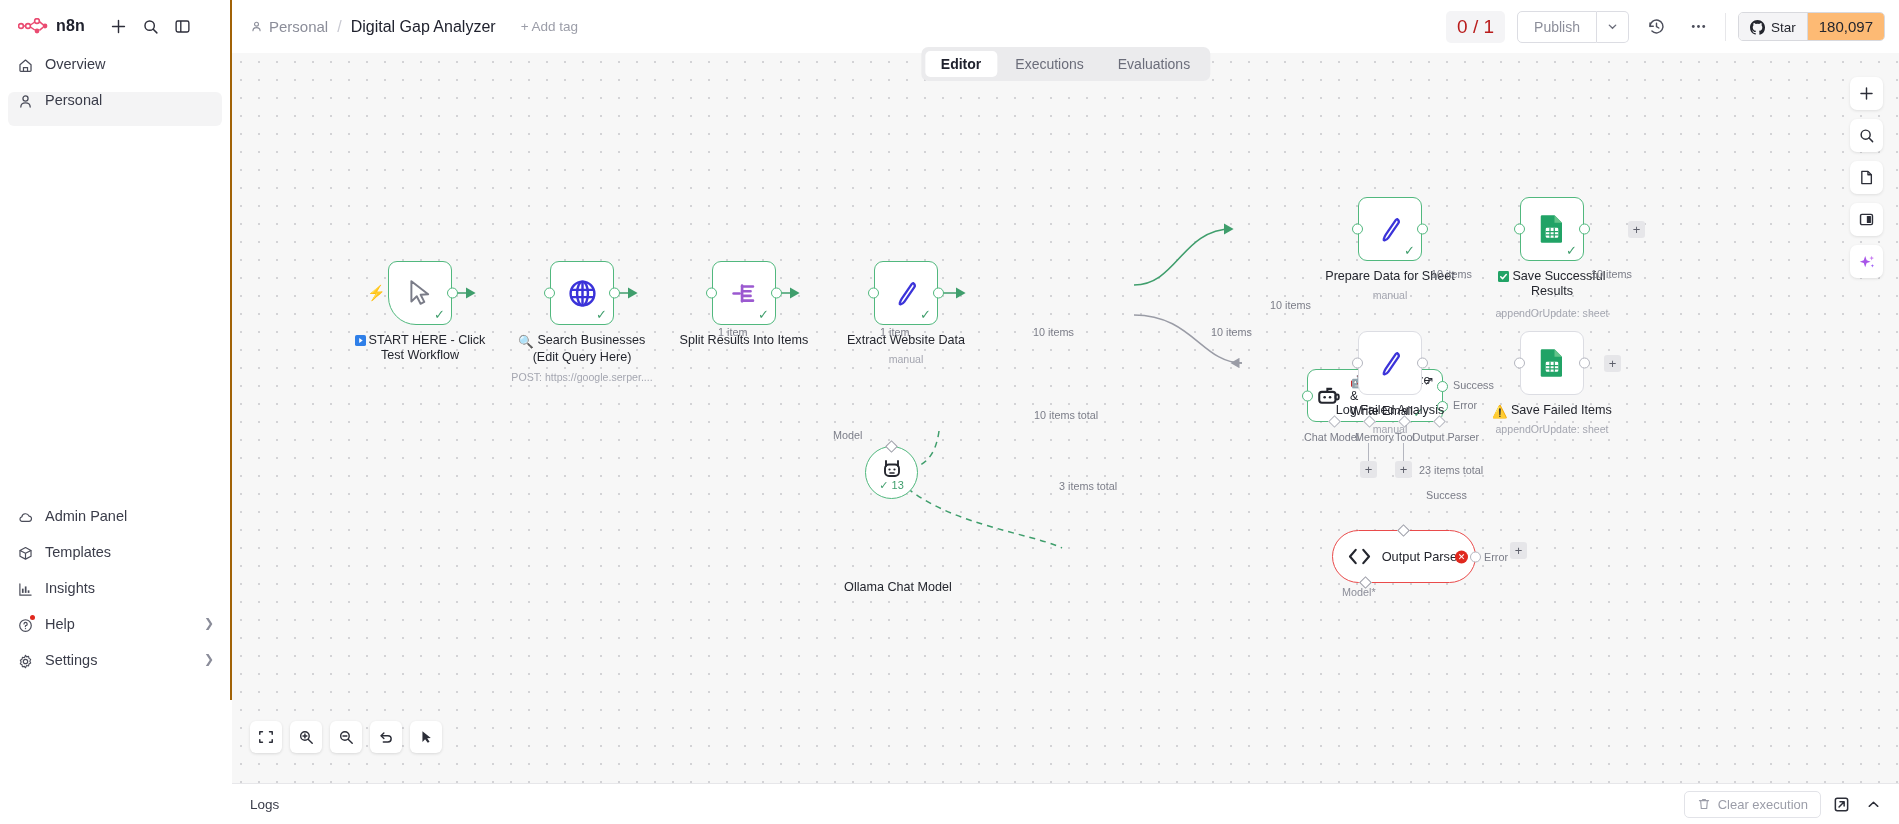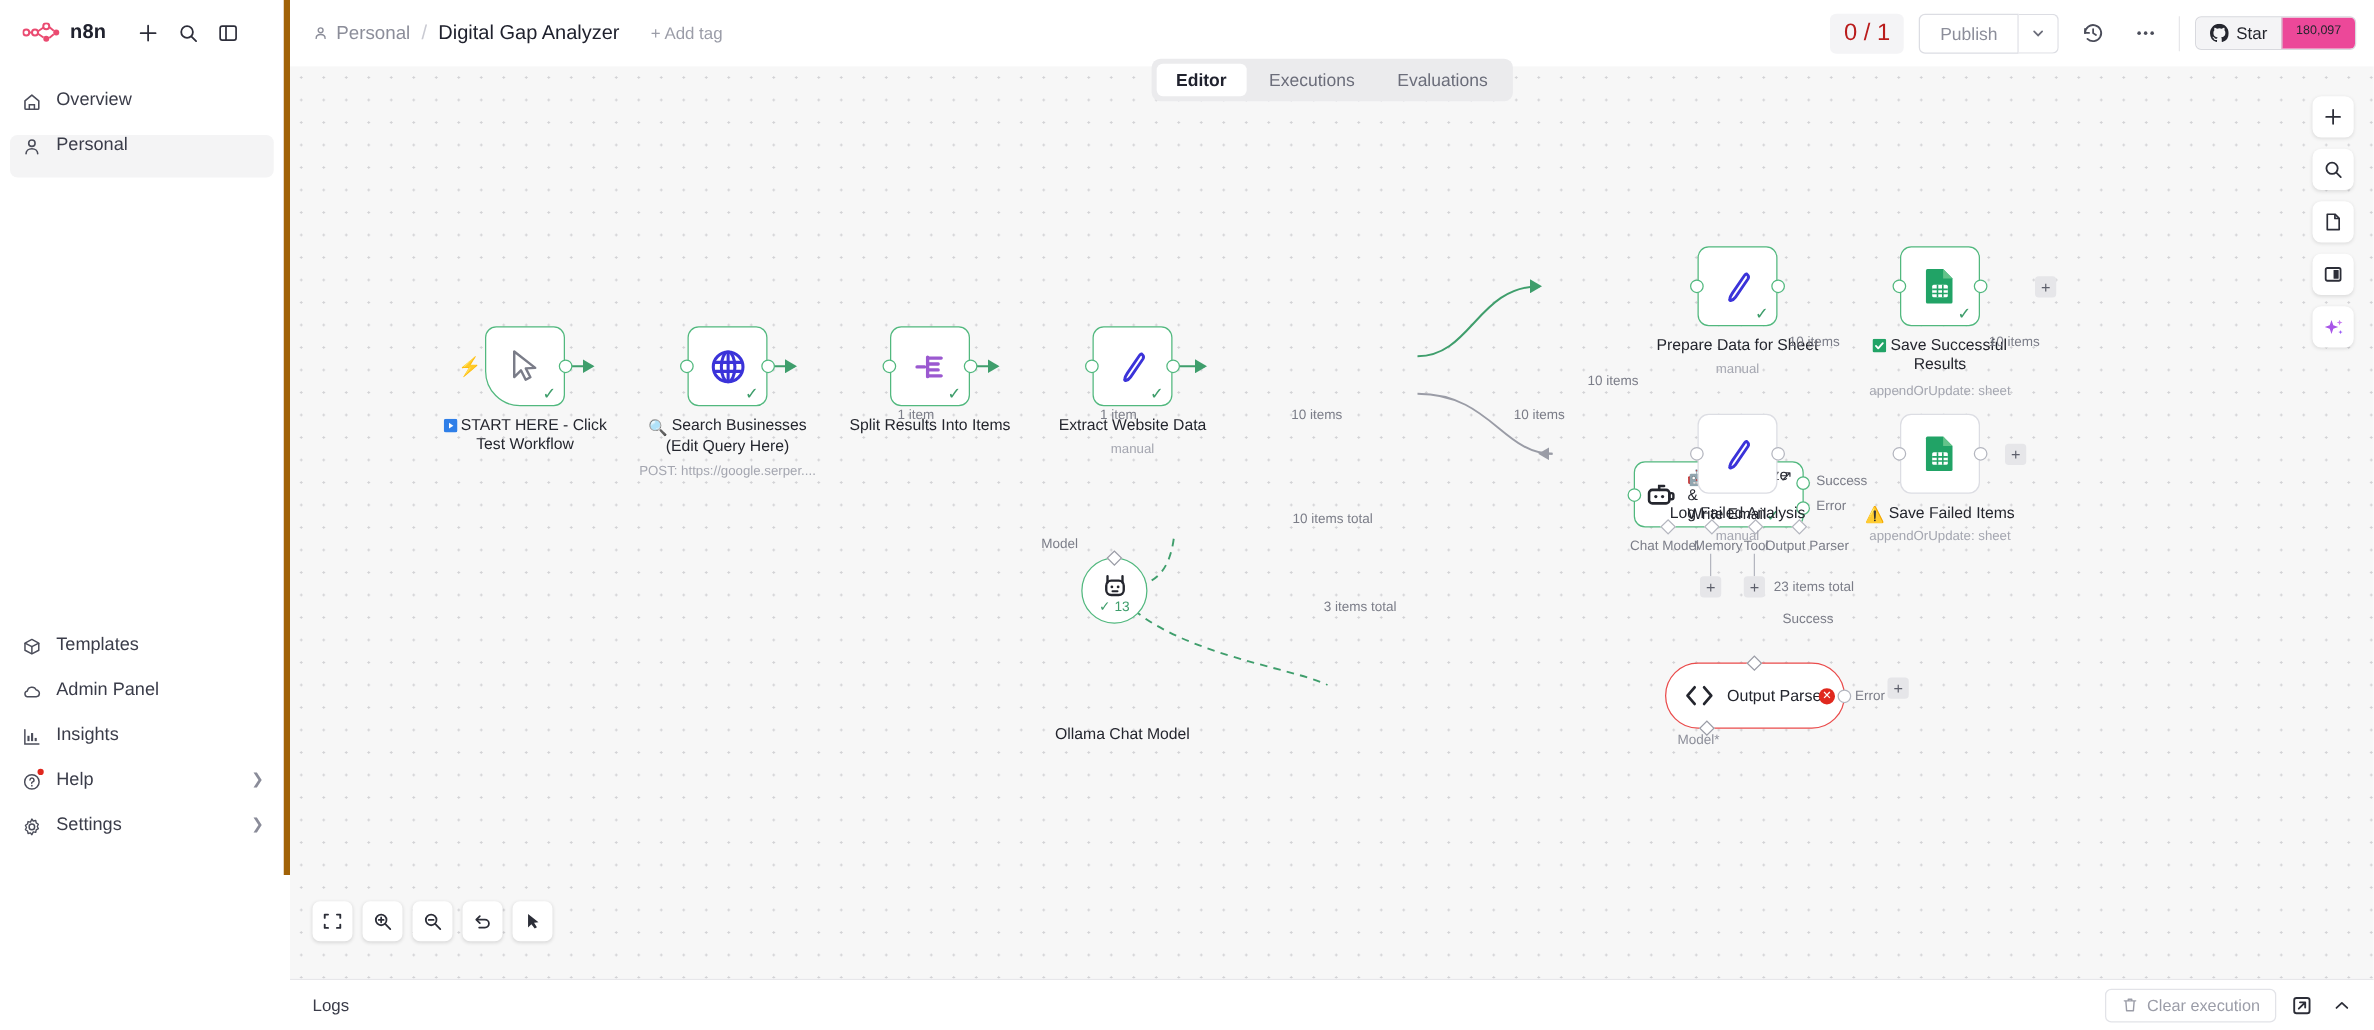--- a/index.html
+++ b/index.html
@@ -6,22 +6,22 @@
   html, body {
     width: 1899px; height: 824px;
     font-family: "Liberation Sans", sans-serif;
     background: #fff; overflow: hidden;
   }
   #app { position: relative; width: 1899px; height: 824px; display: flex; }
 
   
   #sidebar {
     width: 232px; height: 700px; background: #fff;
-    border-right: 5px solid #a16207;
-    display: flex; flex-direction: column; position: relative; flex: 0 0 232px; gap: 16px;
+    border-right: 2px solid #a16207;
+    display: flex; flex-direction: column; position: relative; flex: 0 0 232px;
   }
   .sb-top { display: flex; align-items: center; height: 52px; padding: 0 12px; gap: 2px; }
   .logo-wrap { display: flex; align-items: center; gap: 8px; padding: 4px 6px; }
   .logo-text { font-size: 16px; font-weight: 700; color: #20222e; letter-spacing: .2px; }
   .sb-icon-btn {
     width: 30px; height: 30px; border-radius: 6px; display: flex;
     align-items: center; justify-content: center; color: #2d2e3a; cursor: pointer;
   }
   .sb-nav { padding: 4px 8px; display: flex; flex-direction: column; gap: 2px; }
   .sb-item {
@@ -72,21 +72,21 @@
     padding: 7px 10px; border-radius: 0 5px 5px 0; cursor: pointer;
     color: #6b6d7a; font-size: 11px; display: flex; align-items: center;
   }
   .hdr-icon { width: 30px; height: 30px; display:flex; align-items:center; justify-content:center; color: #4b4d5a; cursor: pointer; border-radius: 5px; }
   .hdr-divider { width: 1px; height: 28px; background: #e7e7ea; }
   .gh-group { display: flex; align-items: stretch; border: 1px solid #d8d9de; border-radius: 5px; overflow: hidden; }
   .gh-star {
     display: flex; align-items: flex-end; gap: 6px; background: #f4f4f6;
     padding: 5px 11px; font-size: 13.5px; color: #24262e; cursor: pointer;
   }
-  .gh-count { background: #ec4899; padding: 5px 11px; font-size: 10px; color: #24262e; border-left: 1px solid #d8d9de; }
+  .gh-count { background: #fdba74; padding: 5px 11px; font-size: 15px; color: #24262e; border-left: 1px solid #d8d9de; }
 
   
   #tabs {
     position: absolute; top: 47px; left: 50%; transform: translateX(-50%);
     background: #ebebed; border-radius: 7px; padding: 4px; display: flex; gap: 2px; z-index: 25;
   }
   .tab {
     font-size: 14px; padding: 5px 16px; border-radius: 5px;
     color: #6b6d7a; cursor: pointer;
   }
@@ -272,34 +272,34 @@
             </svg>
         </span>
         <span class="lbl">Personal</span>
       </div>
     </nav>
 
     <div class="sb-bottom">
       <div class="sb-item">
         <span class="sb-ico">
           <svg width="17" height="17" viewBox="0 0 20 20">
+              <path d="M5.6 14.5h8.2a3.1 3.1 0 0 0 .3-6.2 4.4 4.4 0 0 0-8.4.9 2.7 2.7 0 0 0-.1 5.3z" fill="none" stroke="#4b4d5a" stroke-width="1.4" stroke-linejoin="round"></path>
+            </svg>
+        </span>
+        <span class="lbl">Admin Panel</span>
+      </div>
+      <div class="sb-item">
+        <span class="sb-ico">
+          <svg width="17" height="17" viewBox="0 0 20 20">
               <path d="M10 3l6.5 3.4L10 9.8 3.5 6.4z" fill="none" stroke="#4b4d5a" stroke-width="1.4" stroke-linejoin="round"></path>
               <path d="M3.5 6.4v6.8L10 16.6l6.5-3.4V6.4" fill="none" stroke="#4b4d5a" stroke-width="1.4" stroke-linejoin="round"></path>
               <path d="M10 9.8v6.8" stroke="#4b4d5a" stroke-width="1.4"></path>
             </svg>
         </span>
         <span class="lbl">Templates</span>
-      </div>
-      <div class="sb-item">
-        <span class="sb-ico">
-          <svg width="17" height="17" viewBox="0 0 20 20">
-              <path d="M5.6 14.5h8.2a3.1 3.1 0 0 0 .3-6.2 4.4 4.4 0 0 0-8.4.9 2.7 2.7 0 0 0-.1 5.3z" fill="none" stroke="#4b4d5a" stroke-width="1.4" stroke-linejoin="round"></path>
-            </svg>
-        </span>
-        <span class="lbl">Admin Panel</span>
       </div>
       <div class="sb-item">
         <span class="sb-ico">
           <svg width="17" height="17" viewBox="0 0 20 20">
               <path d="M3.4 3.4v13.2h13.2" fill="none" stroke="#4b4d5a" stroke-width="1.4" stroke-linecap="round"></path>
               <rect x="5.8" y="9" width="2" height="5" fill="#4b4d5a"></rect>
               <rect x="9.2" y="6.4" width="2" height="7.6" fill="#4b4d5a"></rect>
               <rect x="12.6" y="11" width="2" height="3" fill="#4b4d5a"></rect>
             </svg>
         </span>

